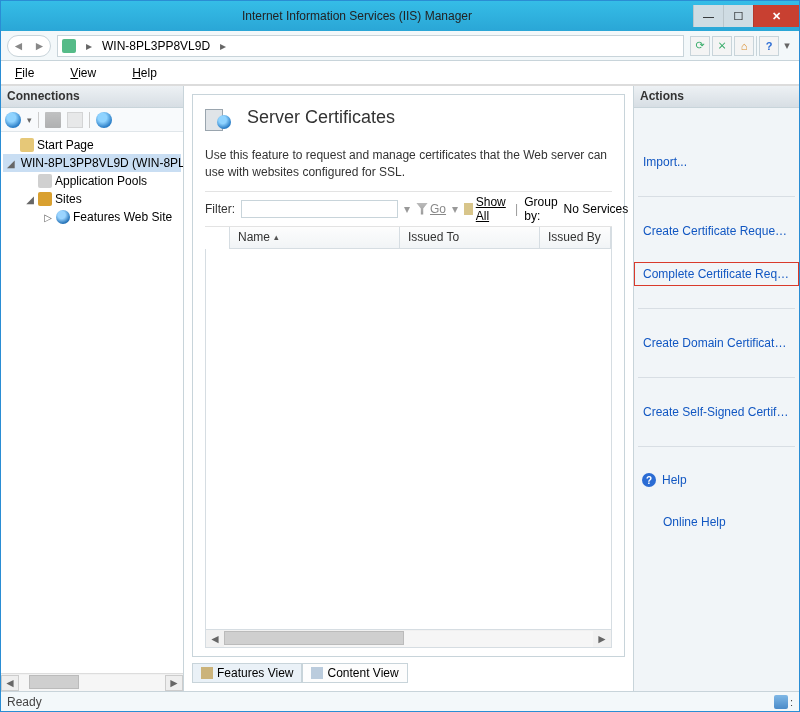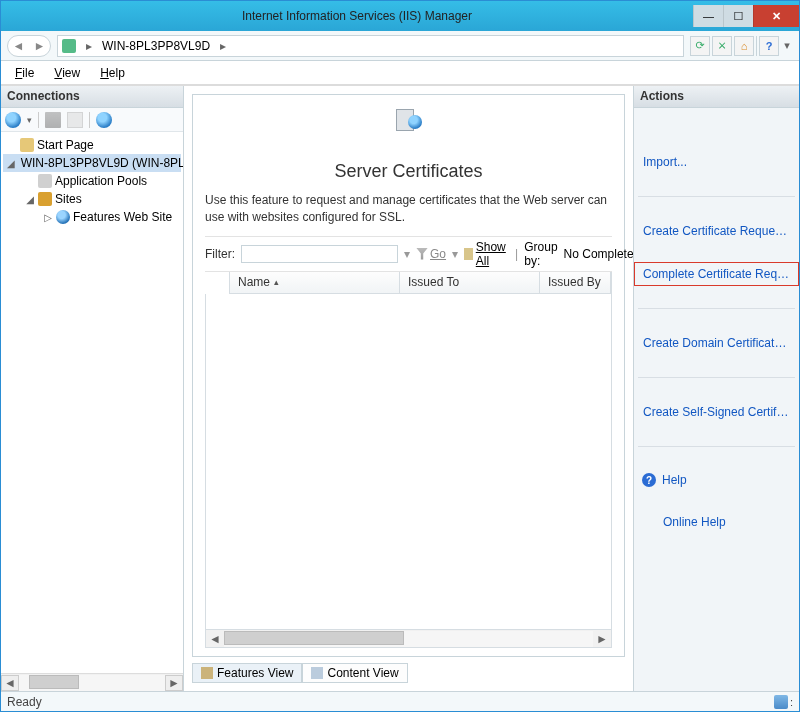--- a/index.html
+++ b/index.html
@@ -22,21 +22,21 @@
 .navarrow { width:22px; display:flex; align-items:center; justify-content:center; color:#888; cursor:pointer; }
 .addrfield { flex:1; height:22px; border:1px solid #c8d4da; background:#fff; display:flex; align-items:center; padding:0 4px; gap:6px; }
 .server-icon { width:14px; height:14px; display:inline-block; background:#5b8; border-radius:2px; }
 .breadcrumb-arrow { color:#666; padding:0 4px; }
 .addr-tools { display:flex; gap:2px; }
 .addr-tool { width:20px; height:20px; border:1px solid #c8d4da; background:#f4f4f4; display:flex; align-items:center; justify-content:center; font-size:11px; color:#3a6; cursor:pointer; }
 .addr-tool.house { color:#d98b29; }
 .addr-tool.help { color:#2b6cd4; font-weight:bold; }
 
 
-.menubar { height: 24px; background:#fff; border-bottom:1px solid #dcdcdc; display:flex; align-items:center; padding:0 6px; gap:4px; }
+.menubar { height: 24px; background:#fff; border-bottom:1px solid #dcdcdc; display:flex; align-items:center; padding:0 6px; gap:20px; }
 .menuitem { padding:2px 8px; cursor:pointer; }
 .menuitem span.u { text-decoration: underline; }
 
 
 .body { flex:1; display:flex; border-top:1px solid #dcdcdc; min-height:0; }
 
 
 .panel-left { width:183px; background:#f1f5f8; border-right:1px solid #c8d4da; display:flex; flex-direction:column; }
 .panel-head { height:22px; background: linear-gradient(#edf1f4,#d7dee4); border-bottom:1px solid #c8d4da; padding:3px 6px; font-weight:bold; color:#333; }
 .panel-toolbar { height:24px; background:#f8fafc; border-bottom:1px solid #e0e6ea; display:flex; align-items:center; gap:6px; padding:0 4px; }
@@ -58,21 +58,21 @@
 .ic.site { background: radial-gradient(circle at 40% 35%, #9ad4ff 30%, #2673b8 70%); border-radius:50%; }
 .tree-row.selected { background:#c9def3; }
 .hscroll { height:18px; background:#f1f1f1; border-top:1px solid #ddd; display:flex; align-items:center; }
 .hscroll .btn { width:18px; text-align:center; color:#666; cursor:pointer; border:1px solid #ccc; background:#eee; }
 .hscroll .track { flex:1; height:16px; background:#f6f6f6; position:relative; }
 .hscroll .thumb { position:absolute; left:10px; width:50px; height:14px; top:0; background:#cfcfcf; border:1px solid #bbb; }
 
 
 .panel-center { flex:1; background:#fff; display:flex; flex-direction:column; padding:8px; min-width:0; }
 .center-card { flex:1; border:1px solid #c8d4da; background:#fff; display:flex; flex-direction:column; padding:8px 12px; min-height:0; }
-.center-header { display:flex; align-items:center; gap:24px; padding:4px 0 10px 0;flex-direction:column; }
+.center-header { display:flex; align-items:flex-start; gap:16px; padding:4px 0 10px 0; }
 .cert-icon { width:26px; height:30px; display:inline-block; position:relative; }
 .cert-icon::before { content:""; position:absolute; left:0; top:2px; width:16px; height:20px; background:#e0e4e8; border:1px solid #9aa5ae; }
 .cert-icon::after { content:""; position:absolute; right:0; top:8px; width:14px; height:14px; background: radial-gradient(circle at 40% 35%, #8fd3ff 30%, #2b7ec7 70%); border-radius:50%; }
 .center-title { font-size:18px; color:#333; font-weight:normal; }
 .center-desc { color:#333; font-size:12px; line-height:1.4; margin-bottom:10px; }
 .filterbar { display:flex; align-items:center; gap:6px; border-top:1px solid #e3e3e3; border-bottom:1px solid #e3e3e3; padding:3px 0; }
 .filterbar label { color:#333; }
 .filter-input { flex:0 0 120px; height:18px; border:1px solid #c8d4da; }
 .go-btn { display:flex; align-items:center; gap:2px; color:#888; cursor:pointer; }
 .go-btn .funnel { width:12px; height:12px; display:inline-block; background:linear-gradient(#bbb,#999); clip-path: polygon(0 0,100% 0,60% 50%,60% 100%,40% 100%,40% 50%); }
@@ -217,21 +217,21 @@
               <span class="funnel"></span>
               <span style="text-decoration:underline">Go</span>
             </span>
           <span style="color:#999">▾</span>
           <span class="showall">
               <span style="width:12px;height:12px;background:#d8c58a;display:inline-block"></span>
               <span style="text-decoration:underline">Show All</span>
             </span>
           <span class="sep">|</span>
           <span>Group by:</span>
-          <span style="min-width:80px;display:inline-block"><span>No Complete</span></span>
+          <span style="min-width:80px;display:inline-block"><span>No Services</span></span>
           <span style="color:#666">▾</span>
           <span style="flex:1"></span>
           <span style="color:#666">▾</span>
         </div>
 
         <div class="grid-head">
           <div class="col name">
               <span>Name</span>
               <span class="sort-caret">▴</span>
             </div>

